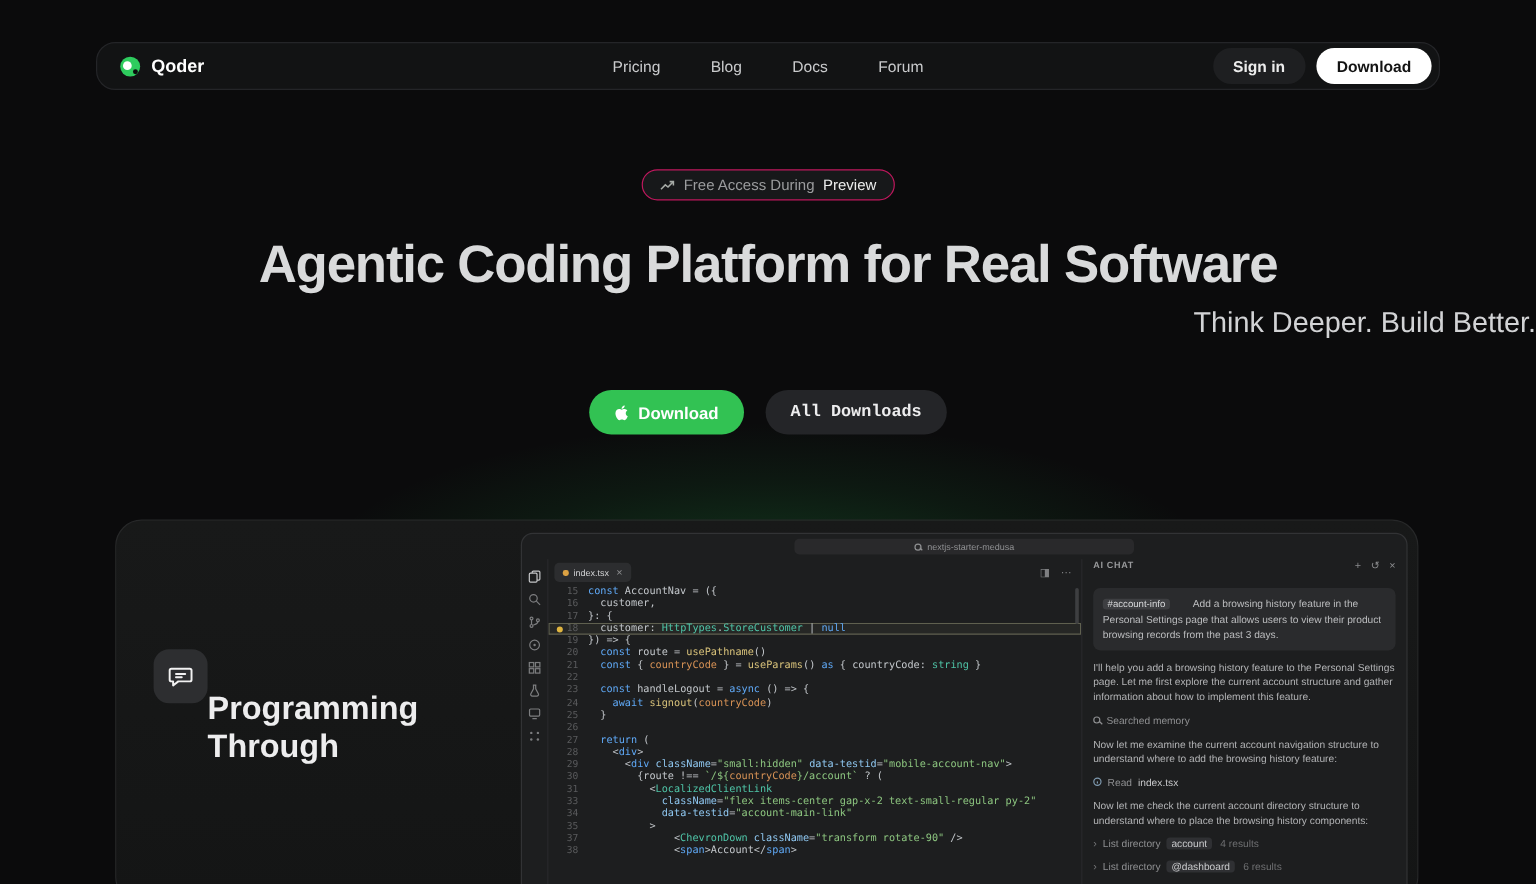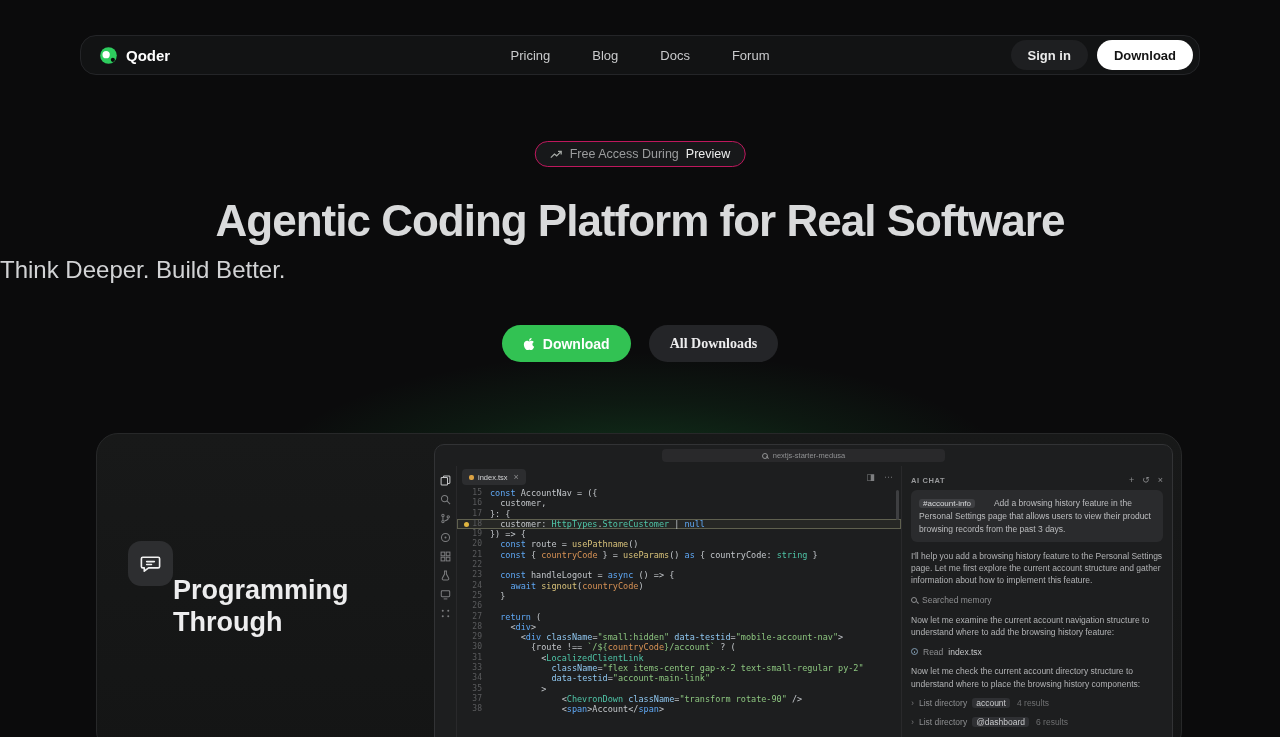--- a/index.html
+++ b/index.html
@@ -29,29 +29,29 @@
     font-size:13px;font-weight:700;border:none;display:inline-flex;align-items:center;cursor:pointer;
     font-family:inherit}
 
   
   .badge{position:absolute;top:141px;left:50%;transform:translateX(-50%);height:26px;
     display:inline-flex;align-items:center;gap:7px;padding:0 14px;background:#17181a;
     border:1px solid #be185d;border-radius:999px;font-size:12.5px;color:#9b9c9e;z-index:2;cursor:pointer}
   .badge .hl{color:#eceded}
   .hero-title{position:absolute;top:196px;left:0;right:0;text-align:center;font-size:44px;
     font-weight:600;letter-spacing:-1px;color:#d9dadb;z-index:2}
-  .hero-sub{position:absolute;top:256px;left:0;right:0;text-align:left;font-size:24px;
+  .hero-sub{position:absolute;top:256px;left:0;right:0;text-align:right;font-size:24px;
     font-weight:500;color:#d2d3d5;z-index:2}
   .hero-ctas{position:absolute;top:325px;left:0;right:0;display:flex;justify-content:center;gap:18px;z-index:2}
   .btn-green{height:37px;padding:0 21px;border-radius:999px;background:#32c253;color:#fff;
     font-size:14px;font-weight:700;border:none;display:inline-flex;align-items:center;gap:8px;
     cursor:pointer;font-family:inherit}
   .btn-dark{height:37px;padding:0 21px;border-radius:999px;background:#242528;color:#ededee;
     font-size:14px;font-weight:700;border:none;display:inline-flex;align-items:center;cursor:pointer;
-    font-family:Liberation Serif, serif}
+    font-family:Liberation Mono, monospace}
 
   
   .feature-card{position:absolute;left:96px;top:433px;width:1086px;height:320px;
     background:linear-gradient(180deg,#181919,#141515);border:1px solid #272829;border-radius:22px;
     overflow:hidden;z-index:3}
   .feature-left{position:absolute;left:31px;top:107px;display:flex;flex-direction:row}
   .chat-icon-box{width:45px;height:45px;border-radius:13px;background:#2d2e30;display:flex;
     align-items:center;justify-content:center}
   .feature-title{margin-top:33px;font-size:27px;line-height:32px;font-weight:700;color:#ededee}
 
@@ -91,21 +91,21 @@
   .bulb{width:5px;height:5px;border-radius:50%;background:#e0b53f;flex:none;cursor:pointer}
   .code-text{white-space:pre}
   .tk-kw{color:#5fa8f5}.tk-fn{color:#d8c27a}.tk-type{color:#4fc4a7}.tk-comp{color:#4fc4a7}
   .tk-tag{color:#5fa8f5}.tk-attr{color:#8fc7f0}.tk-str{color:#8cc57f}.tk-var{color:#d79255}
   .tk-pl{color:#c2c6ca}
   .scrollbar-thumb{position:absolute;right:2px;top:5px;width:3px;height:30px;background:#3e3f41;
     border-radius:2px;cursor:pointer}
 
   
   .chat-panel{width:270px;flex:none;display:flex;flex-direction:column;font-size:8.5px;min-height:0}
-  .chat-header{height:19px;flex:none;display:flex;align-items:flex-end;padding:0 9px}
+  .chat-header{height:19px;flex:none;display:flex;align-items:flex-start;padding:0 9px}
   .chat-title{font-size:7.5px;font-weight:700;letter-spacing:.6px;color:#98999b}
   .chat-actions{margin-left:auto;display:flex;gap:8px;color:#8a8b8d;font-size:9px}
   .chat-actions span{cursor:pointer}
   .chat-body{flex:1;padding:5px 9px 0;display:flex;flex-direction:column;gap:8px;overflow:hidden;min-height:0}
   .user-msg{background:#2a2b2d;border-radius:6px;padding:7px 8px;color:#bcbdbf;line-height:12.3px}
   .ctx-chip{background:#3e3f42;border-radius:3px;padding:0 4px;color:#d8d9db;margin-right:17px;
     font-size:8px;cursor:pointer}
   .chat-stream{display:flex;flex-direction:column;gap:8px}
   .msg-text{color:#b2b3b5;line-height:12.3px}
   .tool-row{display:flex;align-items:center;gap:5px;color:#8e8f91;height:11px}

